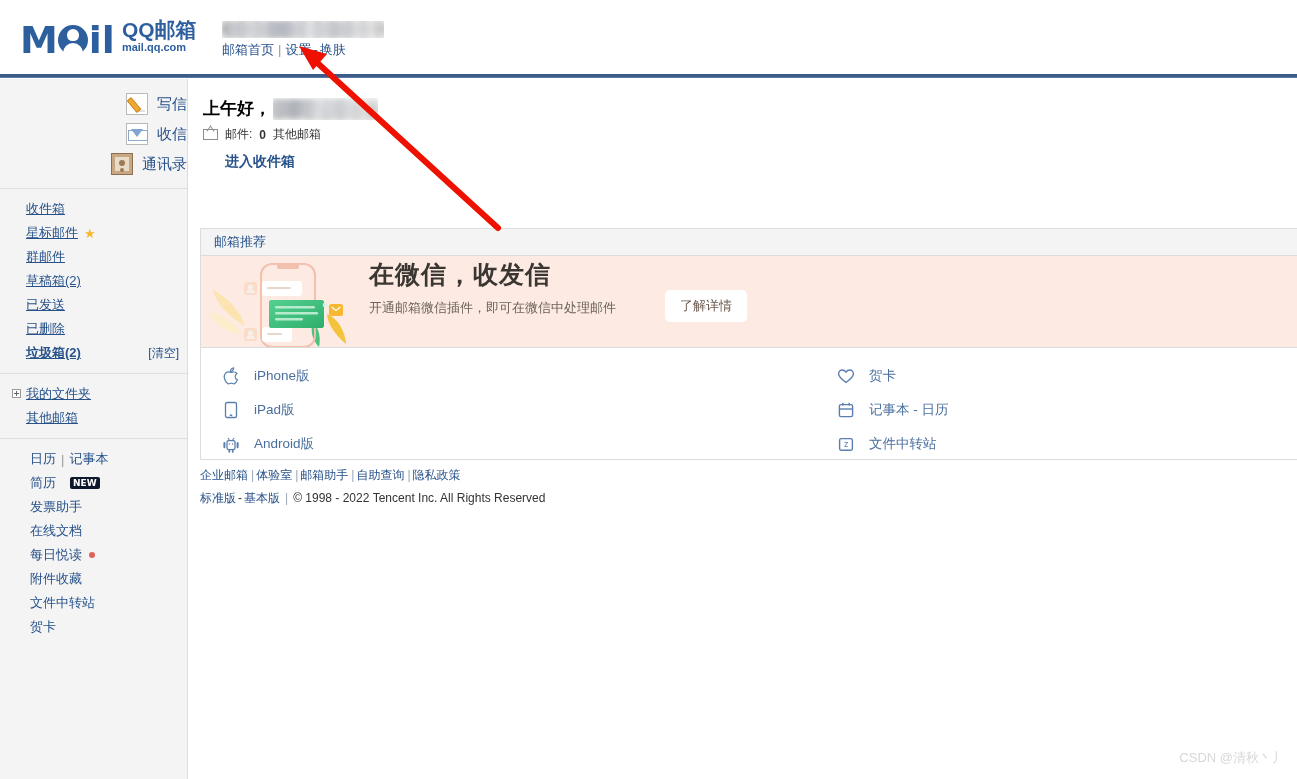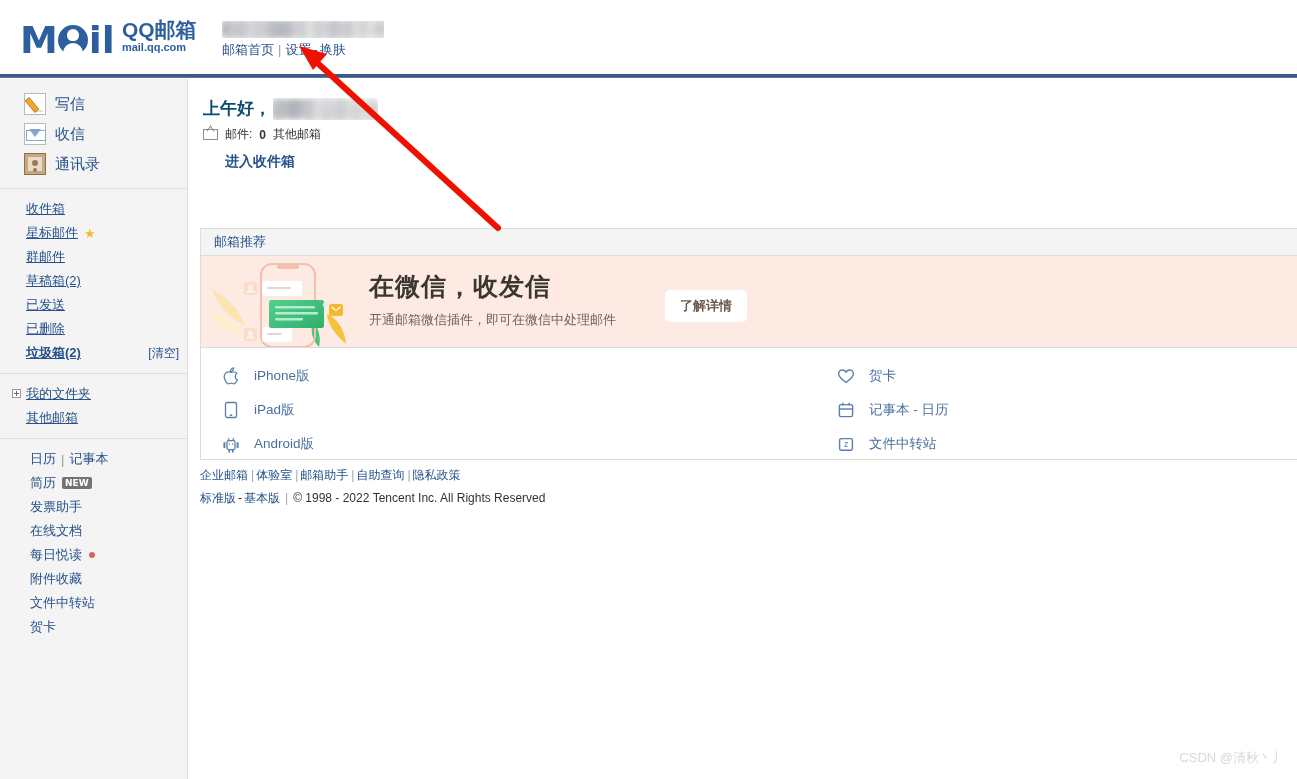--- a/index.html
+++ b/index.html
@@ -93,21 +93,21 @@
 
   
   #sidebar {
     position: absolute; left: 0; top: 79px; width: 188px; height: 700px;
     background: #f4f4f4;
     border-right: 1px solid #dcdcdc;
   }
   .nav-primary { padding: 10px 0 9px 0; }
   .nav-primary-item {
     display: flex; align-items: center; gap: 9px;
-    padding: 4px 0 4px 24px; cursor: pointer;
+    padding: 4px 0 4px 24px; cursor: pointer; justify-content: flex-end;
   }
   .nav-primary-item .label {
     font-size: 15px; color: #26518a; font-weight: normal;
   }
   .pi-icon { width: 22px; height: 22px; position: relative; flex: 0 0 22px; }
 
   .icon-compose {
     background: #fff; border: 1px solid #b9b9b9;
   }
   .icon-compose::after {
@@ -181,40 +181,40 @@
 
   .app-list { padding: 8px 0 8px 4px; }
   .app-item {
     display: flex; align-items: center;
     padding: 3px 10px 3px 26px;
     font-size: 13px; color: #26518a; cursor: pointer;
     white-space: nowrap;
   }
   .app-item .vsep { color: #999; margin: 0 5px; }
   .badge-new {
-    display: inline-block; margin-left: 6px;
-    background: #737373; color: #fff; font-size: 9px; font-weight: bold;
+    display: inline-block; margin-left: 14px;
+    background: #0f172a; color: #fff; font-size: 9px; font-weight: bold;
     padding: 0px 3px; border-radius: 2px; line-height: 12px;
     font-family: "DejaVu Sans", sans-serif;
   }
   .dot-red {
     display: inline-block; width: 6px; height: 6px; border-radius: 50%;
     background: #e0615c; margin-left: 7px;
   }
 
   
   #main {
     position: absolute; left: 189px; top: 79px;
     width: 1108px; height: 700px; background: #fff;
   }
 
   #greeting { position: absolute; left: 14px; top: 18px; }
   #greet-line { display: flex; align-items: center; }
   #greet-hello {
-    font-size: 17px; font-weight: bold; color: #0c4a6e; white-space: nowrap;
+    font-size: 17px; font-weight: bold; color: #000000; white-space: nowrap;
   }
   .blurred-name2 {
     position: relative; height: 22px; width: 105px; margin-left: 2px;
     overflow: hidden;
   }
   .blurred-name2 span {
     position: absolute; left: 0; top: 3px; font-size: 15px; color: #555;
     filter: blur(5px); opacity: .5; letter-spacing: 5px; white-space: nowrap;
   }
   .blurred-name2::after {
@@ -261,33 +261,32 @@
     height: 27px; background: #f4f4f4; border-bottom: 1px solid #dcdcdc;
     display: flex; align-items: center; padding-left: 13px;
     font-size: 13px; color: #26518a;
   }
   #rec-banner {
     height: 91px; background: #fdeae3; position: relative; overflow: hidden;
   }
   #banner-art {
     position: absolute; left: 8px; top: 0; width: 165px; height: 91px;
   }
-  #banner-text { position: absolute; left: 168px; top: 14px; }
+  #banner-text { position: absolute; left: 168px; top: 2px; }
   #banner-title {
     font-size: 25px; font-weight: bold; color: #3a3631; letter-spacing: 1px;
   }
   #banner-sub {
     margin-top: 8px; font-size: 13px; color: #6b6359;
   }
   #banner-btn {
     position: absolute; left: 464px; top: 34px;
     background: #fff; border-radius: 5px;
     padding: 7px 15px; font-size: 13px; color: #6b5a4d;
     cursor: pointer;
-    font-weight: bold;
   }
 
   #rec-apps {
     height: 112px; border-top: 1px solid #dcdcdc; position: relative;
     background: #fff;
   }
   .app-col { position: absolute; top: 11px; }
   #app-col-left { left: 20px; }
   #app-col-right { left: 635px; }
   .app-row {

